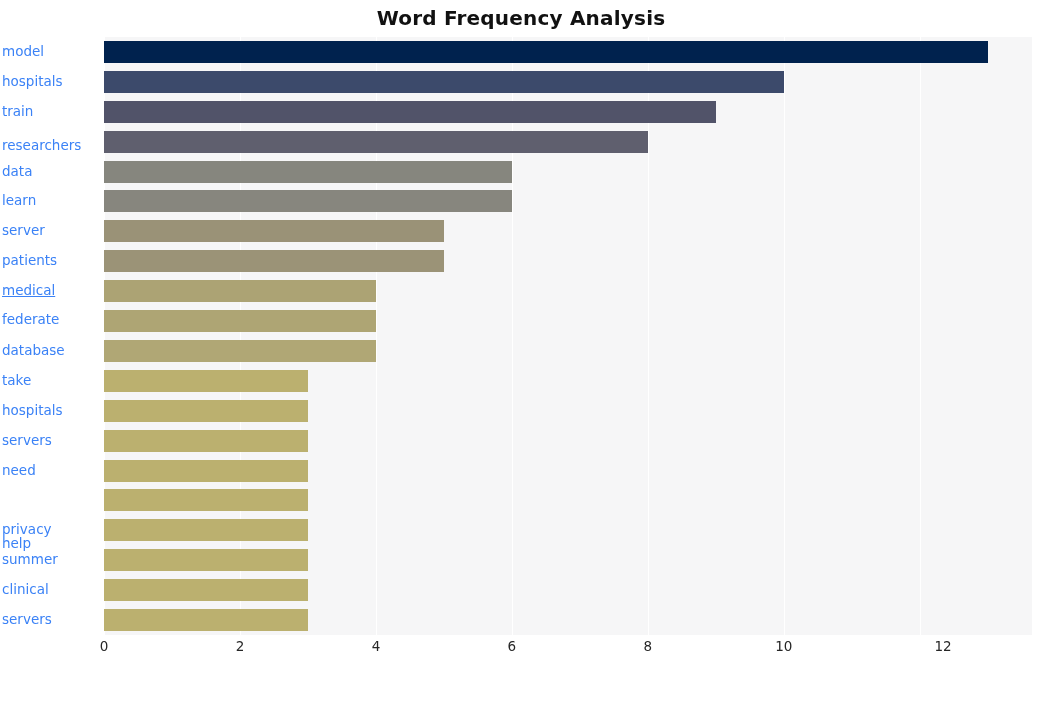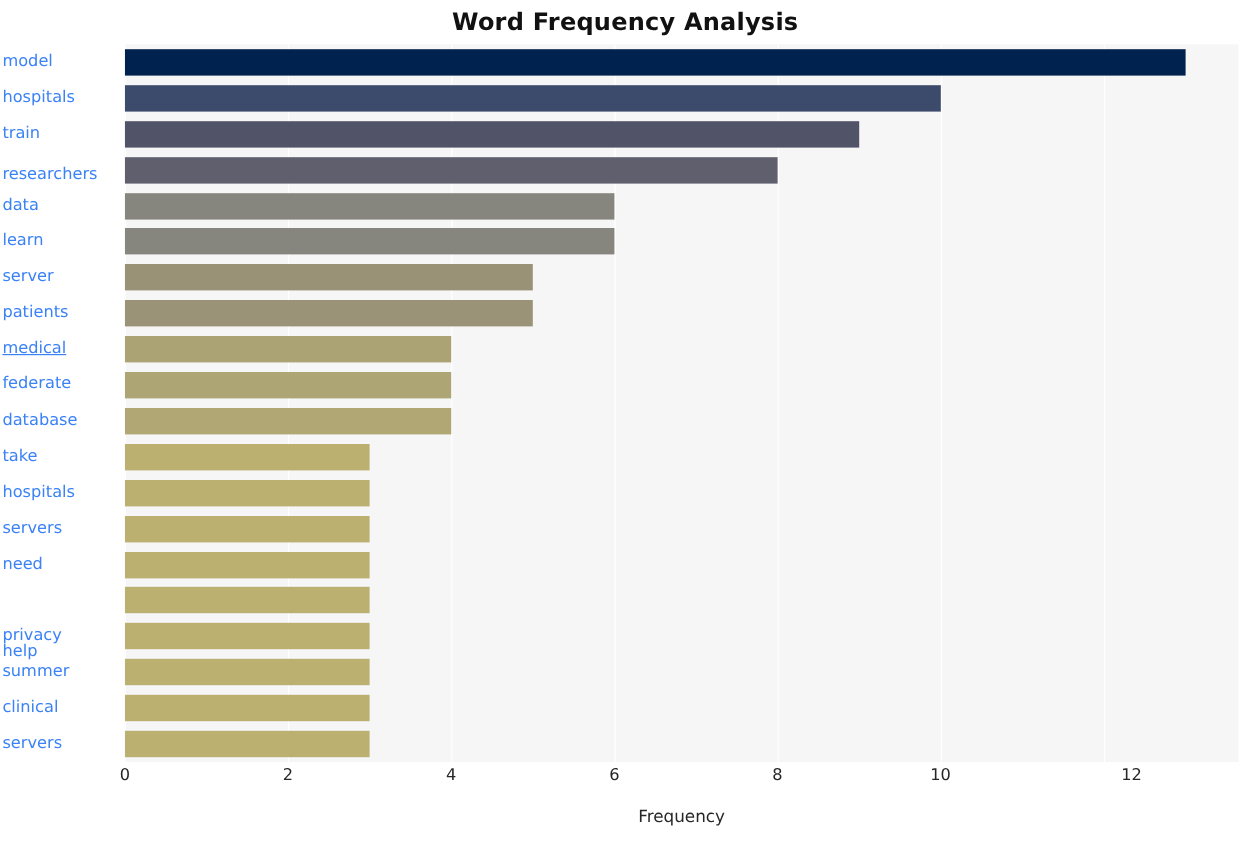--- a/index.html
+++ b/index.html
@@ -179,15 +179,14 @@
   <div id="x-axis-labels">
       <div class="xtick-label" style="left: 0px;">0</div>
       <div class="xtick-label" style="left: 135.971px;">2</div>
       <div class="xtick-label" style="left: 271.941px;">4</div>
       <div class="xtick-label" style="left: 407.912px;">6</div>
       <div class="xtick-label" style="left: 543.883px;">8</div>
       <div class="xtick-label" style="left: 679.853px;">10</div>
       <div class="xtick-label" style="left: 839px;">12</div>
     </div>
 
-  <div id="x-axis-title">Frequency</div>
 
 </div>
 
 </body></html>

